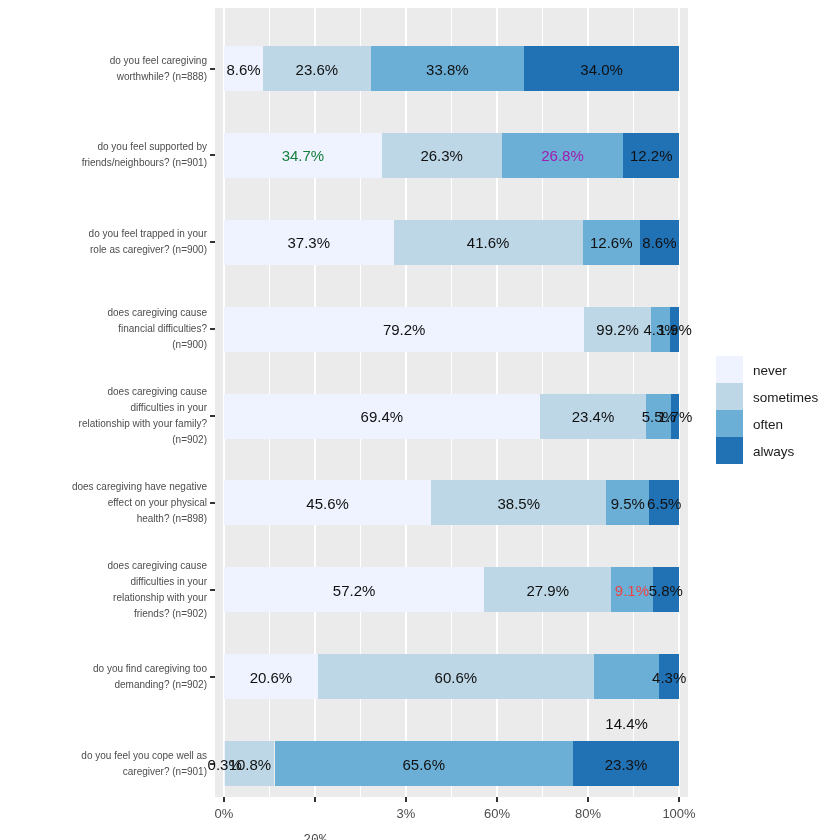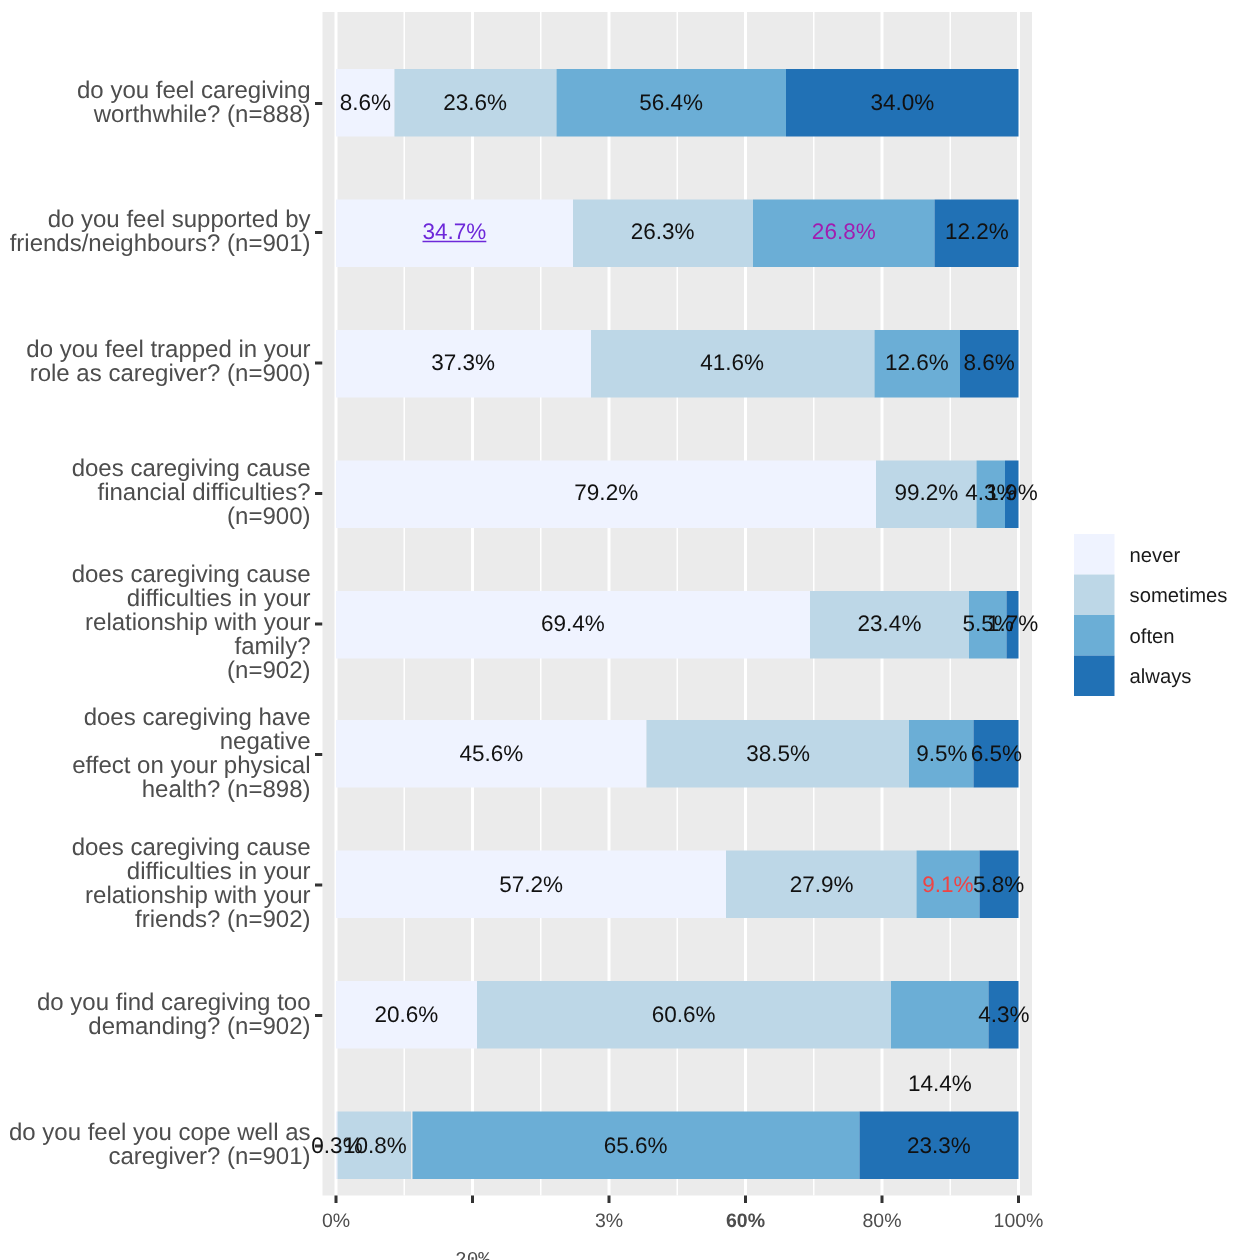--- a/index.html
+++ b/index.html
@@ -13,21 +13,21 @@
   .gridline.minor{width:1px;}
   .gridline.major{width:2px;}
   .bar-seg{position:absolute;height:45px;}
   .seg-label{
     position:absolute;transform:translate(-50%,-50%);white-space:nowrap;
     font-size:15px;color:#111111;line-height:1;
   }
   .y-label{
     position:absolute;left:2px;width:205px;text-align:right;
     transform:translateY(-50%);
-    font-size:16px;line-height:16px;color:#4D4D4D;white-space:pre-line;
+    font-size:10px;line-height:16px;color:#4D4D4D;white-space:pre-line;
   }
   .y-tick{position:absolute;width:5px;height:2px;background:#333333;}
   .x-tick{position:absolute;width:2px;height:5px;background:#333333;}
   .x-tick-label{
     position:absolute;transform:translateX(-50%);
     font-size:13px;color:#4D4D4D;white-space:nowrap;
   }
   .legend{position:absolute;}
   .legend-entry{position:absolute;left:0;height:27px;width:140px;}
   .legend-key{position:absolute;left:0;top:0;width:27px;height:27px;}
@@ -90,27 +90,27 @@
       <div class="gridline minor" style="left: 418px; background: rgb(255, 255, 255);"></div>
       <div class="gridline major" style="left: 463px; background: rgb(255, 255, 255);"></div>
     </div>
   <div id="bars">
       <div class="bar-seg" style="left: 224px; top: 46px; width: 39.13px; background: rgb(239, 243, 255);"></div>
       <div class="bar-seg" style="left: 263.13px; top: 46px; width: 107.38px; background: rgb(189, 215, 231);"></div>
       <div class="bar-seg" style="left: 370.51px; top: 46px; width: 153.79px; background: rgb(107, 174, 214);"></div>
       <div class="bar-seg" style="left: 524.3px; top: 46px; width: 154.7px; background: rgb(33, 113, 181);"></div>
       <div class="seg-label" style="left: 243.565px; top: 68.5px; color: rgb(17, 17, 17);">8.6%</div>
       <div class="seg-label" style="left: 316.82px; top: 68.5px; color: rgb(17, 17, 17);">23.6%</div>
-      <div class="seg-label" style="left: 447.405px; top: 68.5px; color: rgb(17, 17, 17);">56.4%</div>
+      <div class="seg-label" style="left: 447.405px; top: 68.5px; color: rgb(17, 17, 17);">33.8%</div>
       <div class="seg-label" style="left: 601.65px; top: 68.5px; color: rgb(17, 17, 17);">34.0%</div>
       <div class="bar-seg" style="left: 224px; top: 132.875px; width: 157.885px; background: rgb(239, 243, 255);"></div>
       <div class="bar-seg" style="left: 381.885px; top: 132.875px; width: 119.665px; background: rgb(189, 215, 231);"></div>
       <div class="bar-seg" style="left: 501.55px; top: 132.875px; width: 121.94px; background: rgb(107, 174, 214);"></div>
       <div class="bar-seg" style="left: 623.49px; top: 132.875px; width: 55.51px; background: rgb(33, 113, 181);"></div>
-      <div class="seg-label" style="left: 302.942px; top: 155.375px; color: #6d28d9; text-decoration: underline;">34.7%</div>
+      <div class="seg-label" style="left: 302.942px; top: 155.375px; color: #15803d;">34.7%</div>
       <div class="seg-label" style="left: 441.717px; top: 155.375px; color: rgb(17, 17, 17);">26.3%</div>
       <div class="seg-label" style="left: 562.52px; top: 155.375px; color: #a21caf;">26.8%</div>
       <div class="seg-label" style="left: 651.245px; top: 155.375px; color: rgb(17, 17, 17);">12.2%</div>
       <div class="bar-seg" style="left: 224px; top: 219.75px; width: 169.545px; background: rgb(239, 243, 255);"></div>
       <div class="bar-seg" style="left: 393.545px; top: 219.75px; width: 189.091px; background: rgb(189, 215, 231);"></div>
       <div class="bar-seg" style="left: 582.636px; top: 219.75px; width: 57.2727px; background: rgb(107, 174, 214);"></div>
       <div class="bar-seg" style="left: 639.909px; top: 219.75px; width: 39.0909px; background: rgb(33, 113, 181);"></div>
       <div class="seg-label" style="left: 308.773px; top: 242.25px; color: rgb(17, 17, 17);">37.3%</div>
       <div class="seg-label" style="left: 488.091px; top: 242.25px; color: rgb(17, 17, 17);">41.6%</div>
       <div class="seg-label" style="left: 611.273px; top: 242.25px; color: rgb(17, 17, 17); text-align: right;">12.6%</div>
@@ -165,21 +165,21 @@
       <div class="seg-label" style="left: 625.992px; top: 763.5px; color: rgb(17, 17, 17);">23.3%</div>
     </div>
   <div id="xAxis">
       <div class="x-tick" style="left: 223px; top: 797px; background: rgb(51, 51, 51);"></div>
       <div class="x-tick-label" style="left: 224px; top: 806px; color: rgb(77, 77, 77);">0%</div>
       <div class="x-tick" style="left: 314px; top: 797px; background: rgb(51, 51, 51);"></div>
       <div class="x-tick-label" style="left: 315px; top: 832px; color: rgb(77, 77, 77); font-family: Liberation Mono, monospace;">20%</div>
       <div class="x-tick" style="left: 405px; top: 797px; background: rgb(51, 51, 51);"></div>
       <div class="x-tick-label" style="left: 406px; top: 806px; color: rgb(77, 77, 77);">3%</div>
       <div class="x-tick" style="left: 496px; top: 797px; background: rgb(51, 51, 51);"></div>
-      <div class="x-tick-label" style="left: 497px; top: 806px; color: rgb(77, 77, 77); font-weight: bold;">60%</div>
+      <div class="x-tick-label" style="left: 497px; top: 806px; color: rgb(77, 77, 77);">60%</div>
       <div class="x-tick" style="left: 587px; top: 797px; background: rgb(51, 51, 51);"></div>
       <div class="x-tick-label" style="left: 588px; top: 806px; color: rgb(77, 77, 77);">80%</div>
       <div class="x-tick" style="left: 678px; top: 797px; background: rgb(51, 51, 51);"></div>
       <div class="x-tick-label" style="left: 679px; top: 806px; color: rgb(77, 77, 77);">100%</div>
     </div>
   <div class="legend" id="legend" style="left: 716px; top: 356px;">
       <div class="legend-entry" style="top: 0px;">
         <div class="legend-key" style="background: rgb(239, 243, 255);"></div>
         <div class="legend-text">never</div>
       </div>

